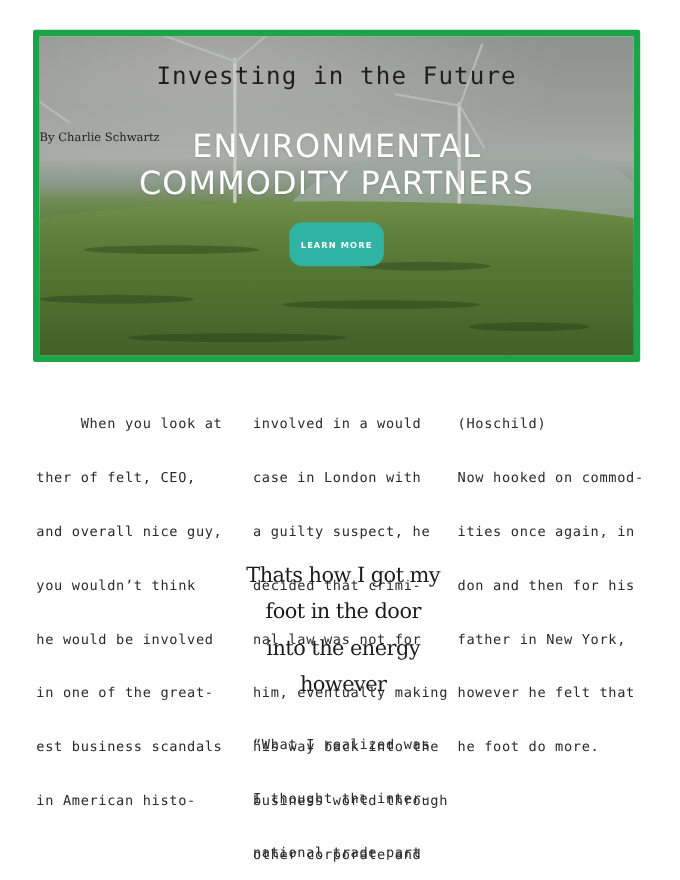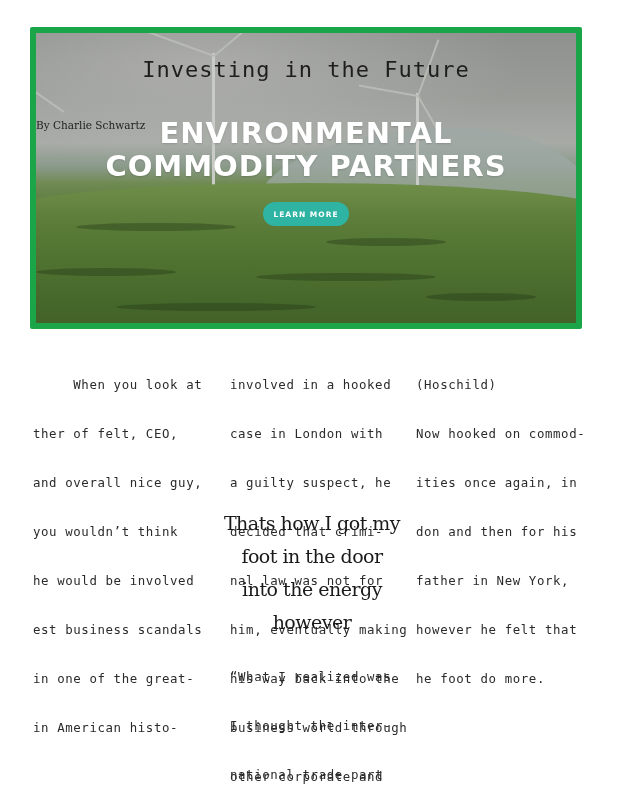--- a/index.html
+++ b/index.html
@@ -35,26 +35,26 @@
   .hero-title {
     position: absolute; left: 0; right: 0; top: 24px; text-align: center;
     font-family: "DejaVu Sans Mono", monospace; font-size: 22px; color: #1e1e1e; letter-spacing: 1px;
   }
   .hero-byline {
     position: absolute; left: 0; right: 0; top: 62px; text-align: left;
     font-family: "DejaVu Serif", "Liberation Serif", serif; font-size: 10.5px; color: #222; margin-top: 24px;
   }
   .hero-brand {
     position: absolute; left: 0; right: 0; top: 84px; text-align: center;
-    font-family: "DejaVu Sans", "Liberation Sans", sans-serif; font-weight: bold;
+    font-family: "DejaVu Sans", "Liberation Sans", sans-serif; font-weight: normal;
     font-size: 29px; line-height: 33px; color: #ffffff; letter-spacing: 1px;
     text-shadow: 0 1px 2px rgba(0,0,0,0.15);
   }
   .learn-more {
-    position: absolute; left: 227px; top: 169px; width: 86px; height: 24px;
+    position: absolute; left: 227px; top: 169px; width: 86px; height: 40px;
     border-radius: 12px; background: #2fb3a2; color: #ffffff;
     font-family: "DejaVu Sans", sans-serif; font-weight: bold; font-size: 7.5px; letter-spacing: 1px;
     display: flex; align-items: center; justify-content: center; cursor: pointer;
   }
   .col {
     position: absolute; top: 344px; font-size: 12.4px; line-height: 16.35px;
     white-space: pre; color: #2b2b2b; letter-spacing: 0.6px;
   }
   .col1 { left: 33px; }
   .col2 { left: 230px; }
@@ -107,22 +107,22 @@
   </div>
   <div class="learn-more">LEARN MORE</div>
 </div>
 
 <div class="col col1">
   <span class="line">     When you look at</span>
   <span class="line">ther of felt, CEO,</span>
   <span class="line">and overall nice guy,</span>
   <span class="line">you wouldn’t think</span>
   <span class="line">he would be involved</span>
+  <span class="line">in one of the great-</span>
   <span class="line">est business scandals</span>
-  <span class="line">in one of the great-</span>
   <span class="line">in American histo-</span>
   
   
   
   
   
   
   
   
   
@@ -130,21 +130,21 @@
   
   
   
   
   
   
   
 </div>
 
 <div class="col col2">
-  <span class="line">involved in a hooked</span>
+  <span class="line">involved in a would</span>
   <span class="line">case in London with</span>
   <span class="line">a guilty suspect, he</span>
   <span class="line">decided that crimi-</span>
   <span class="line">nal law was not for</span>
   <span class="line">him, eventually making</span>
   <span class="line">his way back into the</span>
   <span class="line">business world through</span>
   <span class="line">other corporate and</span>
   
 </div>

